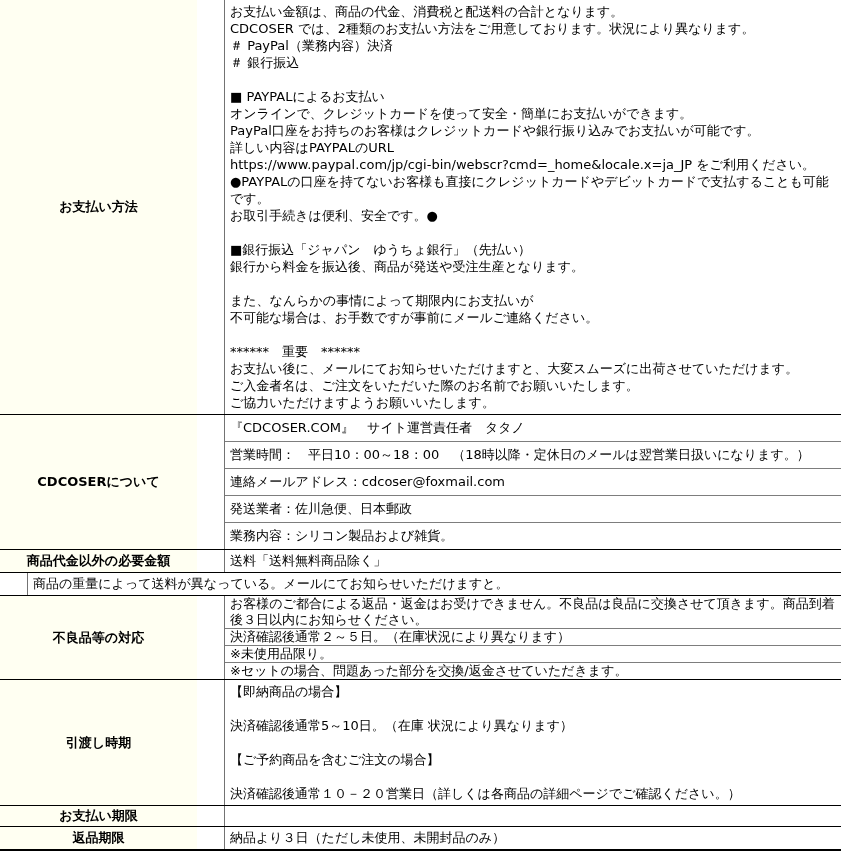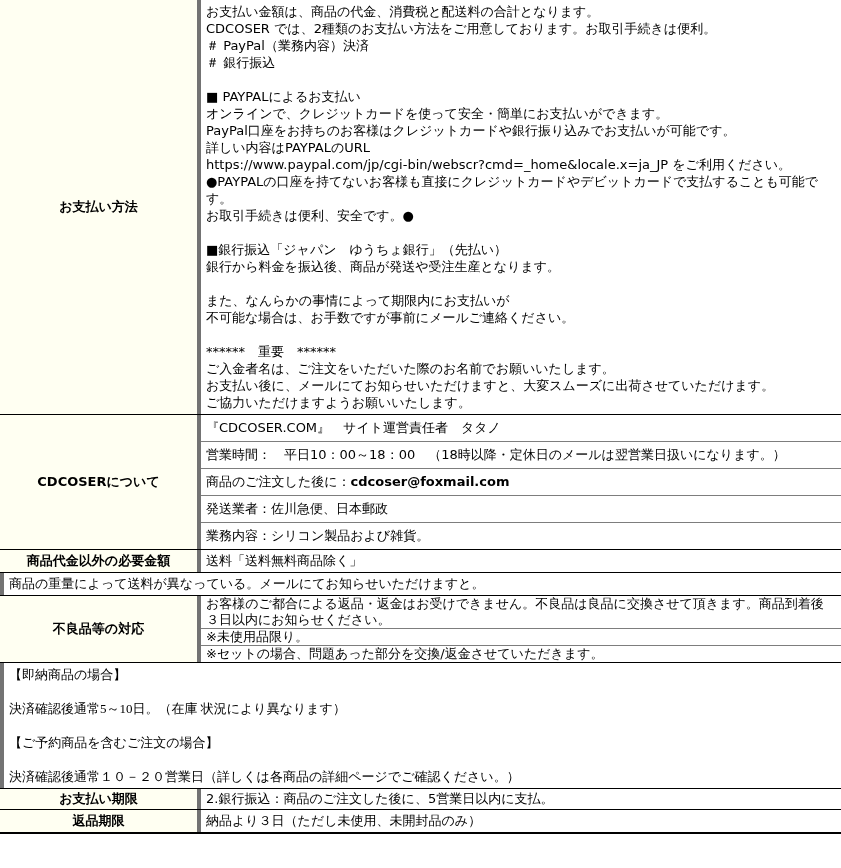--- a/index.html
+++ b/index.html
@@ -24,81 +24,82 @@
     display: flex;
     align-items: center;
     justify-content: center;
     text-align: center;
     padding: 2px 8px;
     line-height: 16px;
   }
   .content-cell {
     flex: 1 1 auto;
     min-width: 0;
-    border-left: 4px solid #737373;
+    border-left: 1px solid #737373;
     display: flex;
     flex-direction: column;
     justify-content: flex-end;
+    margin-left: 27px;
   }
   .subrow { padding: 3px 5px; }
   .subrow + .subrow { border-top: 1px solid #7d7d7d; }
   .line { line-height: 16px; min-height: 16px; word-break: break-all; }
 
   
   .row:nth-child(1) .line { line-height: 17px; min-height: 17px; }
   .row:nth-child(2) .subrow { padding: 5px 5px; }
   .row:nth-child(5) .subrow { padding: 0 5px; }
-  .row:nth-child(6) .line { line-height: 17px; min-height: 17px; font-family: Liberation Serif, serif; }
+  .row:nth-child(6) .line { line-height: 17px; min-height: 17px; }
   .row:nth-child(7) .subrow { padding: 2px 5px; }
 </style>
 </head>
 <body>
 
 <div class="policy-table">
     <div class="row">
       <div class="label-cell">お支払い方法</div>
       <div class="content-cell">
         <div class="subrow">
           <div class="line">お支払い金額は、商品の代金、消費税と配送料の合計となります。</div>
-          <div class="line">CDCOSER では、2種類のお支払い方法をご用意しております。お取引手続きは便利。</div>
+          <div class="line">CDCOSER では、2種類のお支払い方法をご用意しております。状況により異なります。</div>
           <div class="line">＃ PayPal（業務内容）決済</div>
           <div class="line">＃ 銀行振込</div>
           <div class="line blank">&nbsp;</div>
           <div class="line">■ PAYPALによるお支払い</div>
           <div class="line">オンラインで、クレジットカードを使って安全・簡単にお支払いができます。</div>
           <div class="line">PayPal口座をお持ちのお客様はクレジットカードや銀行振り込みでお支払いが可能です。</div>
           <div class="line">詳しい内容はPAYPALのURL</div>
           <div class="line">https://www.paypal.com/jp/cgi-bin/webscr?cmd=_home&amp;locale.x=ja_JP をご利用ください。</div>
           <div class="line">●PAYPALの口座を持てないお客様も直接にクレジットカードやデビットカードで支払することも可能です。</div>
           <div class="line">お取引手続きは便利、安全です。●</div>
           <div class="line blank">&nbsp;</div>
           <div class="line">■銀行振込「ジャパン　ゆうちょ銀行」（先払い）</div>
           <div class="line">銀行から料金を振込後、商品が発送や受注生産となります。</div>
           <div class="line blank">&nbsp;</div>
           <div class="line">また、なんらかの事情によって期限内にお支払いが</div>
           <div class="line">不可能な場合は、お手数ですが事前にメールご連絡ください。</div>
           <div class="line blank">&nbsp;</div>
           <div class="line">******　重要　******</div>
+          <div class="line">お支払い後に、メールにてお知らせいただけますと、大変スムーズに出荷させていただけます。</div>
           <div class="line">ご入金者名は、ご注文をいただいた際のお名前でお願いいたします。</div>
-          <div class="line">お支払い後に、メールにてお知らせいただけますと、大変スムーズに出荷させていただけます。</div>
           <div class="line">ご協力いただけますようお願いいたします。</div>
         </div>
       </div>
     </div>
     <div class="row">
       <div class="label-cell">CDCOSERについて</div>
       <div class="content-cell">
         <div class="subrow">
           <div class="line">『CDCOSER.COM』　サイト運営責任者　タタノ</div>
         </div>
         <div class="subrow">
           <div class="line">営業時間：　平日10：00～18：00　（18時以降・定休日のメールは翌営業日扱いになります。）</div>
         </div>
         <div class="subrow">
-          <div class="line"><span>商品のご注文した後に：</span><span style="font-weight: bold;">cdcoser@foxmail.com</span></div>
+          <div class="line"><span>連絡メールアドレス：</span><span style="font-weight: normal;">cdcoser@foxmail.com</span></div>
         </div>
         <div class="subrow">
           <div class="line">発送業者：佐川急便、日本郵政</div>
         </div>
         <div class="subrow">
           <div class="line">業務内容：シリコン製品および雑貨。</div>
         </div>
       </div>
     </div>
     <div class="row">
@@ -116,46 +117,47 @@
         </div>
       </div>
     </div>
     <div class="row">
       <div class="label-cell">不良品等の対応</div>
       <div class="content-cell">
         <div class="subrow">
           <div class="line">お客様のご都合による返品・返金はお受けできません。不良品は良品に交換させて頂きます。商品到着後３日以内にお知らせください。</div>
         </div>
         <div class="subrow">
+          <div class="line">決済確認後通常２～５日。（在庫状況により異なります）</div>
+        </div>
+        <div class="subrow">
           <div class="line">※未使用品限り。</div>
         </div>
         <div class="subrow">
           <div class="line">※セットの場合、問題あった部分を交換/返金させていただきます。</div>
         </div>
       </div>
     </div>
     <div class="row">
+      <div class="label-cell">引渡し時期</div>
       <div class="content-cell">
         <div class="subrow">
           <div class="line">【即納商品の場合】</div>
           <div class="line blank">&nbsp;</div>
           <div class="line">決済確認後通常5～10日。（在庫 状況により異なります）</div>
           <div class="line blank">&nbsp;</div>
           <div class="line">【ご予約商品を含むご注文の場合】</div>
           <div class="line blank">&nbsp;</div>
           <div class="line">決済確認後通常１０－２０営業日（詳しくは各商品の詳細ページでご確認ください。）</div>
         </div>
       </div>
     </div>
     <div class="row">
       <div class="label-cell">お支払い期限</div>
       <div class="content-cell">
-        <div class="subrow">
-          <div class="line">2.銀行振込：商品のご注文した後に、5営業日以内に支払。</div>
-        </div>
       </div>
     </div>
     <div class="row">
       <div class="label-cell">返品期限</div>
       <div class="content-cell">
         <div class="subrow">
           <div class="line">納品より３日（ただし未使用、未開封品のみ）</div>
         </div>
       </div>
     </div>

